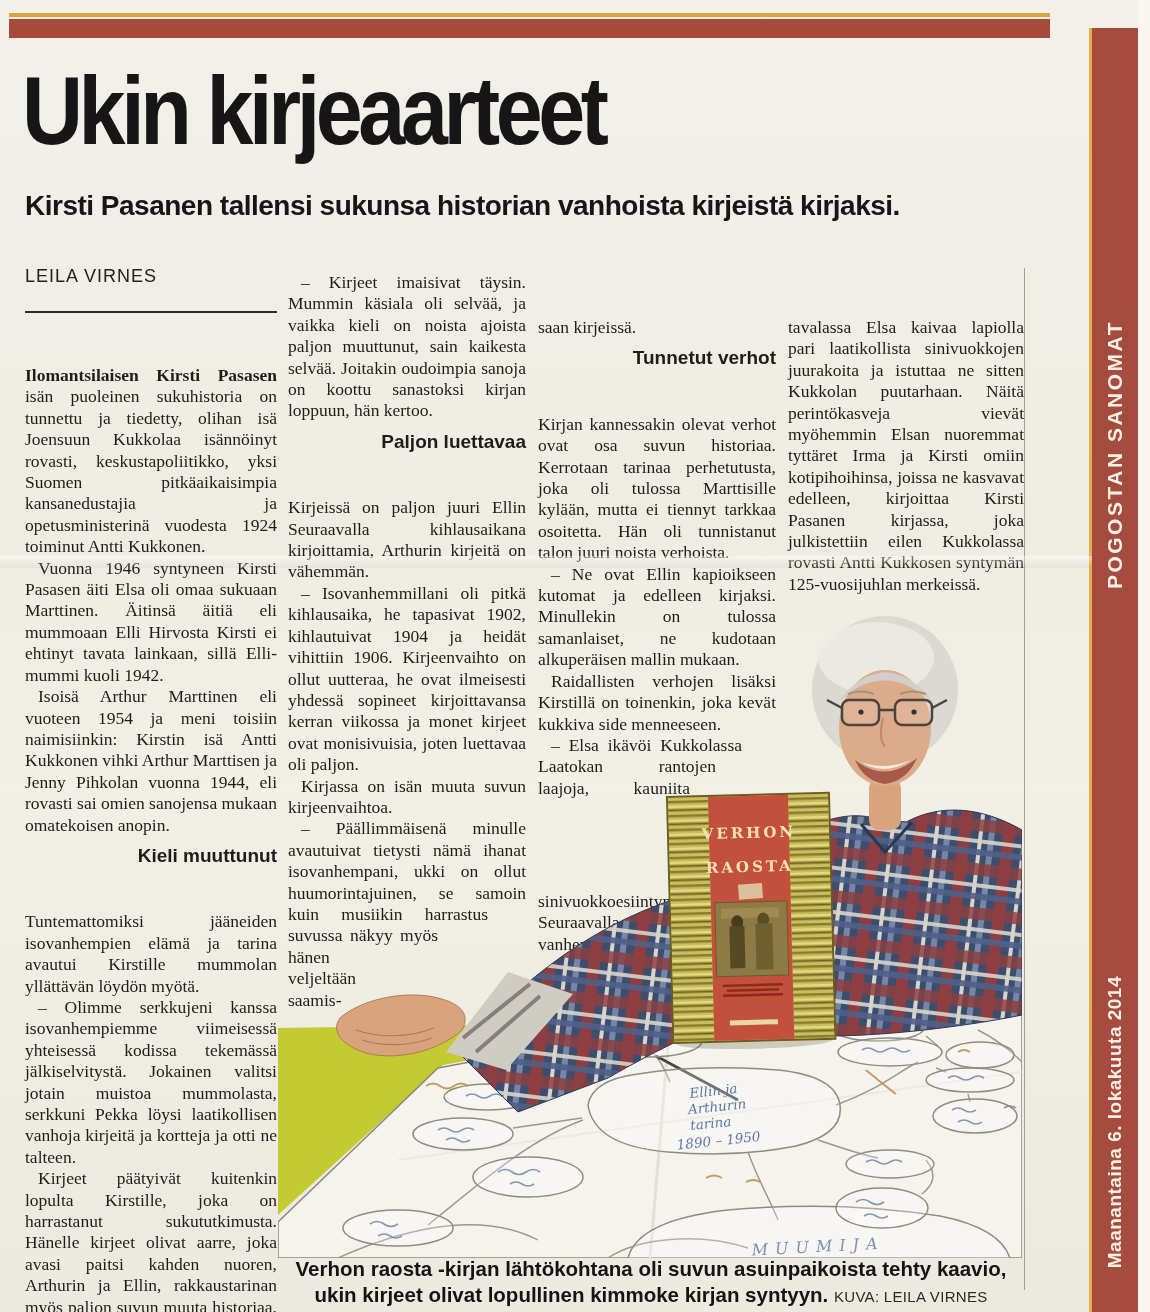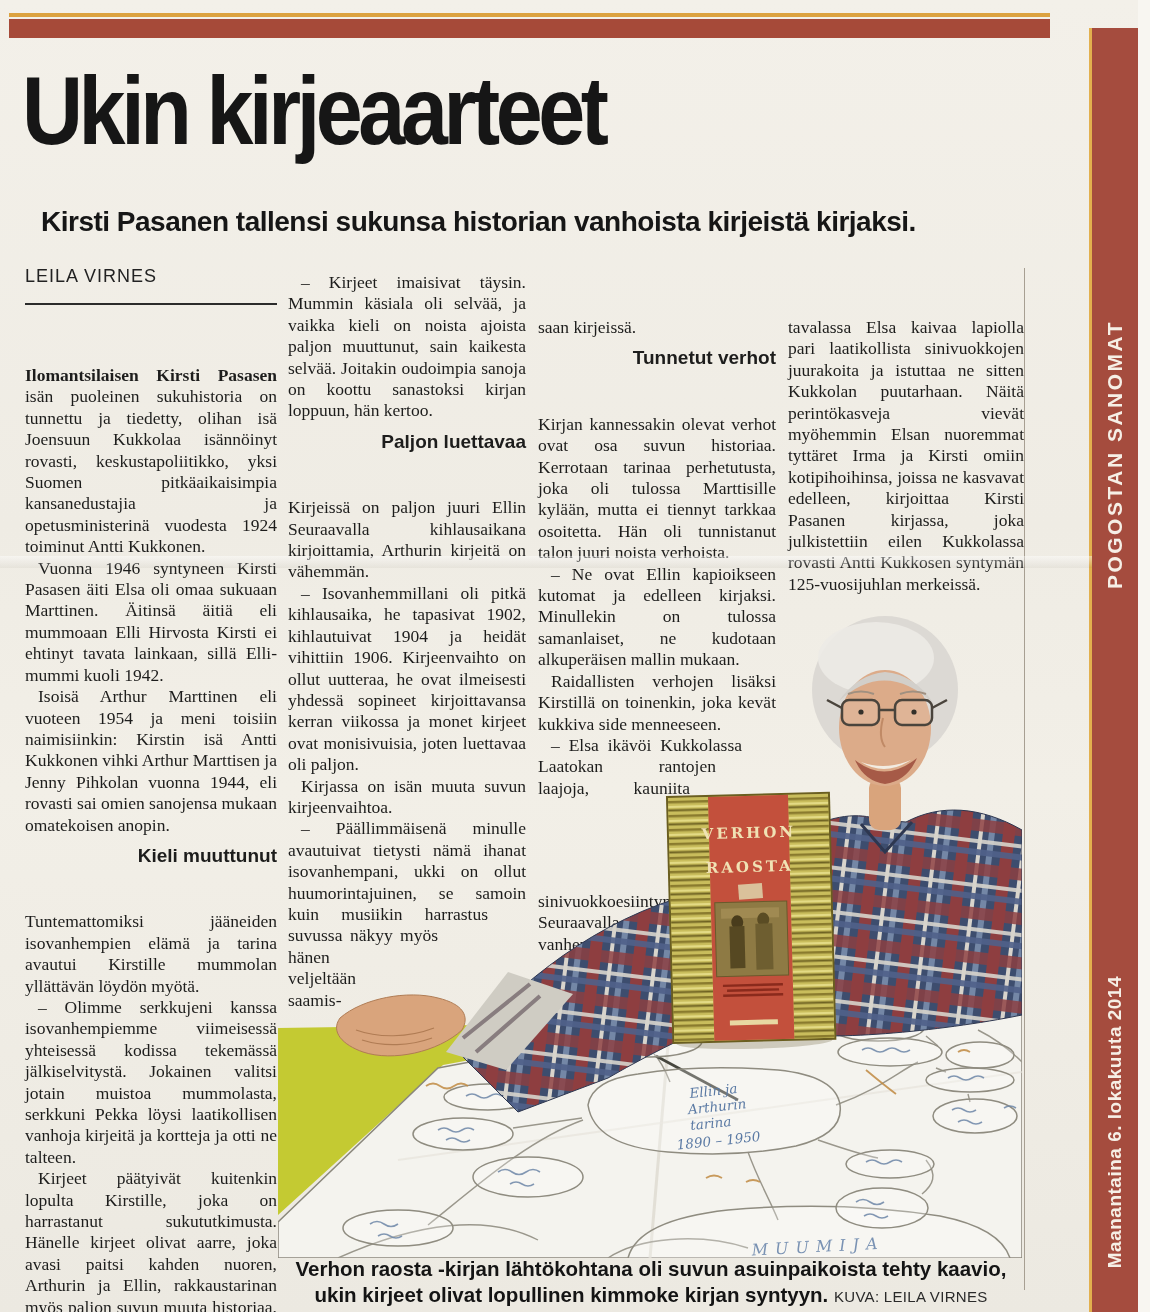--- a/index.html
+++ b/index.html
@@ -12,24 +12,24 @@
   .side-band{position:absolute;left:1092px;top:28px;width:46px;height:1284px;}
   .side-band .edge{position:absolute;left:-3px;top:0;width:3px;height:100%;background:#e2b04e;}
   .vtext{position:absolute;left:50%;transform:translateX(-50%) rotate(180deg);
          writing-mode:vertical-rl;white-space:nowrap;color:#f6efe6;
          font-family:"Liberation Sans",sans-serif;font-weight:bold;}
   .band-title{top:292px;font-size:21px;letter-spacing:2.5px;}
   .band-date{top:948px;font-size:19px;letter-spacing:0.5px;}
   .headline{position:absolute;left:22px;top:56px;margin:0;white-space:nowrap;
             font-family:"Liberation Sans",sans-serif;font-weight:bold;font-size:96px;
             letter-spacing:-5px;color:#161616;transform:scaleX(.88);transform-origin:left top;}
-  .subhead{position:absolute;left:25px;top:190px;margin:16px;
+  .subhead{position:absolute;left:25px;top:190px;margin:0;
            font-family:"Liberation Sans",sans-serif;font-weight:bold;font-size:28px;
            letter-spacing:-0.5px;color:#161616;}
-  .byline{position:absolute;left:25px;top:266px;width:252px;padding-bottom:16px;
+  .byline{position:absolute;left:25px;top:266px;width:252px;padding-bottom:24px;
           border-bottom:2px solid #2b2b2b;font-family:"Liberation Sans",sans-serif;
           font-size:18px;letter-spacing:1px;color:#222;}
   .col{position:absolute;top:272px;width:238px;font-size:17.5px;line-height:21.4px;
        text-align:justify;}
   #col-0{left:25px;top:320px;width:252px;}
   #col-1{left:288px;}
   #col-2{left:538px;}
   #col-3{left:788px;width:236px;}
   .col p{margin:0;text-indent:13px;}
   .col p.flush{text-indent:0;margin-top:45px;}

